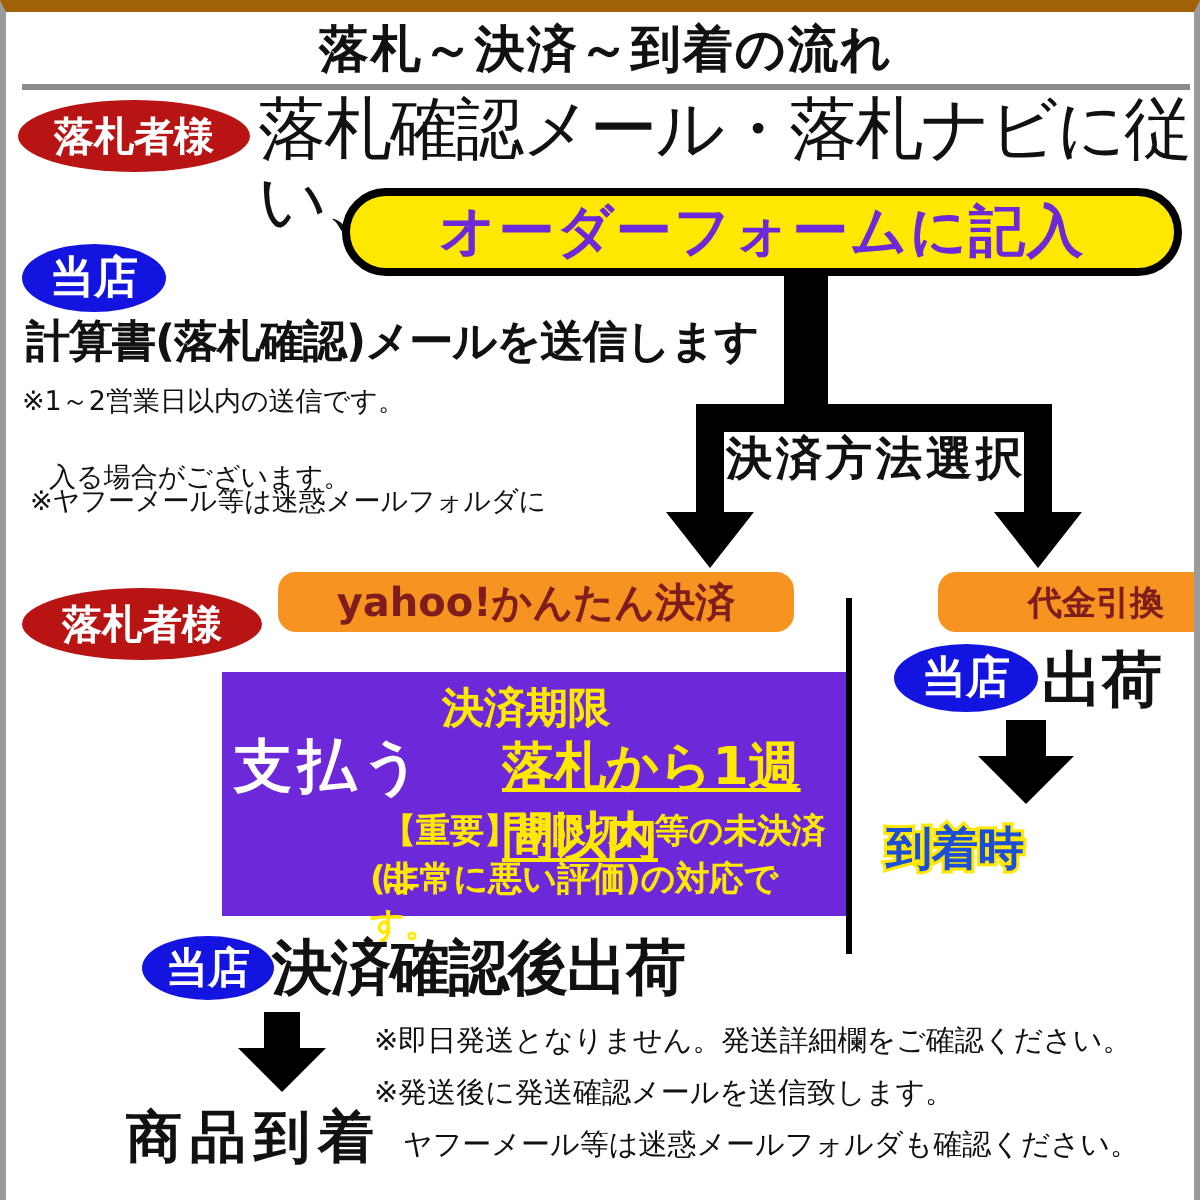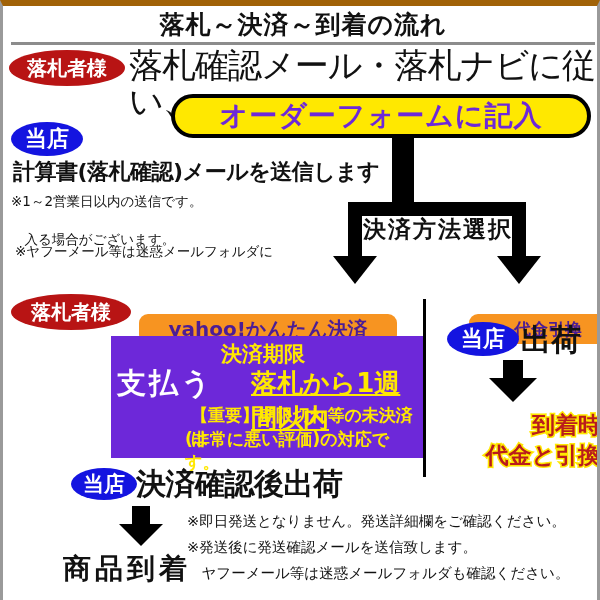--- a/index.html
+++ b/index.html
@@ -41,43 +41,43 @@
     background:#ffe800;border:4px solid #000;border-radius:22px;
     box-sizing:border-box;
     display:flex;align-items:center;justify-content:center;
     color:#6d28d9;font-weight:bold;font-size:28px;letter-spacing:1px;
     font-family:"DejaVu Sans",sans-serif;
   }
   
   .pill{
     background:#f79421;border-radius:9px;
     display:flex;align-items:center;justify-content:center;
-    color:#4c1d95;font-weight:bold;font-family:"DejaVu Sans",sans-serif;margin-top:28px;
+    color:#7f1d1d;font-weight:bold;font-family:"DejaVu Sans",sans-serif;
   }
   
   #paybox{
     left:108px;top:330px;width:312px;height:122px;
     background:#6d28d9;box-sizing:border-box;
   }
   .yel{color:#ffe800;}
   .ul{text-decoration:underline;text-underline-offset:2px;margin-left:36px;}
   
   .stem{background:#000;}
   .tri-down{
     width:0;height:0;border-left-style:solid;border-right-style:solid;
     border-top-style:solid;border-left-color:transparent;
     border-right-color:transparent;border-top-color:#000;
   }
   
   #divider{left:420px;top:293px;width:3px;height:178px;background:#000;}
   
   #cod-text{
-    left:440px;top:404px;width:158px;text-align:right;
+    left:440px;top:404px;width:158px;text-align:left;
     font-family:"DejaVu Sans",sans-serif;font-weight:bold;font-size:23px;
-    line-height:30px;color:#b91c1c;
+    line-height:30px;color:#1d4ed8;
     -webkit-text-stroke:3px #ffe800;paint-order:stroke fill;
   }
 </style>
 </head>
 <body>
 
 <div id="root">
 
   <div class="abs" id="title">落札～決済～到着の流れ</div>
   <div class="abs" id="title-rule"></div>
@@ -121,21 +121,20 @@
   </div>
 
   <div class="abs badge badge-blue" style="left:444px;top:316px;width:72px;height:34px;font-size:22px;">当店</div>
   <div class="abs jp bold" style="left:518px;top:314px;font-size:30px;">出荷</div>
 
   <div class="abs stem" style="left:500px;top:354px;width:20px;height:22px;"></div>
   <div class="abs tri-down" style="left:486px;top:372px;border-left-width:24px;border-right-width:24px;border-top-width:24px;"></div>
 
   <div class="abs" id="cod-text">
     <div>到着時</div>
-    <div>代金と引換</div>
   </div>
 
   <div class="abs badge badge-blue" style="left:68px;top:462px;width:66px;height:32px;font-size:21px;">当店</div>
   <div class="abs jp bold" style="left:133px;top:458px;font-size:30px;letter-spacing:-0.5px;">決済確認後出荷</div>
 
   <div class="abs stem" style="left:129px;top:500px;width:18px;height:22px;"></div>
   <div class="abs tri-down" style="left:116px;top:518px;border-left-width:22px;border-right-width:22px;border-top-width:22px;"></div>
 
   <div class="abs jp bold" style="left:60px;top:544px;font-size:28px;letter-spacing:4px;">商品到着</div>
 

